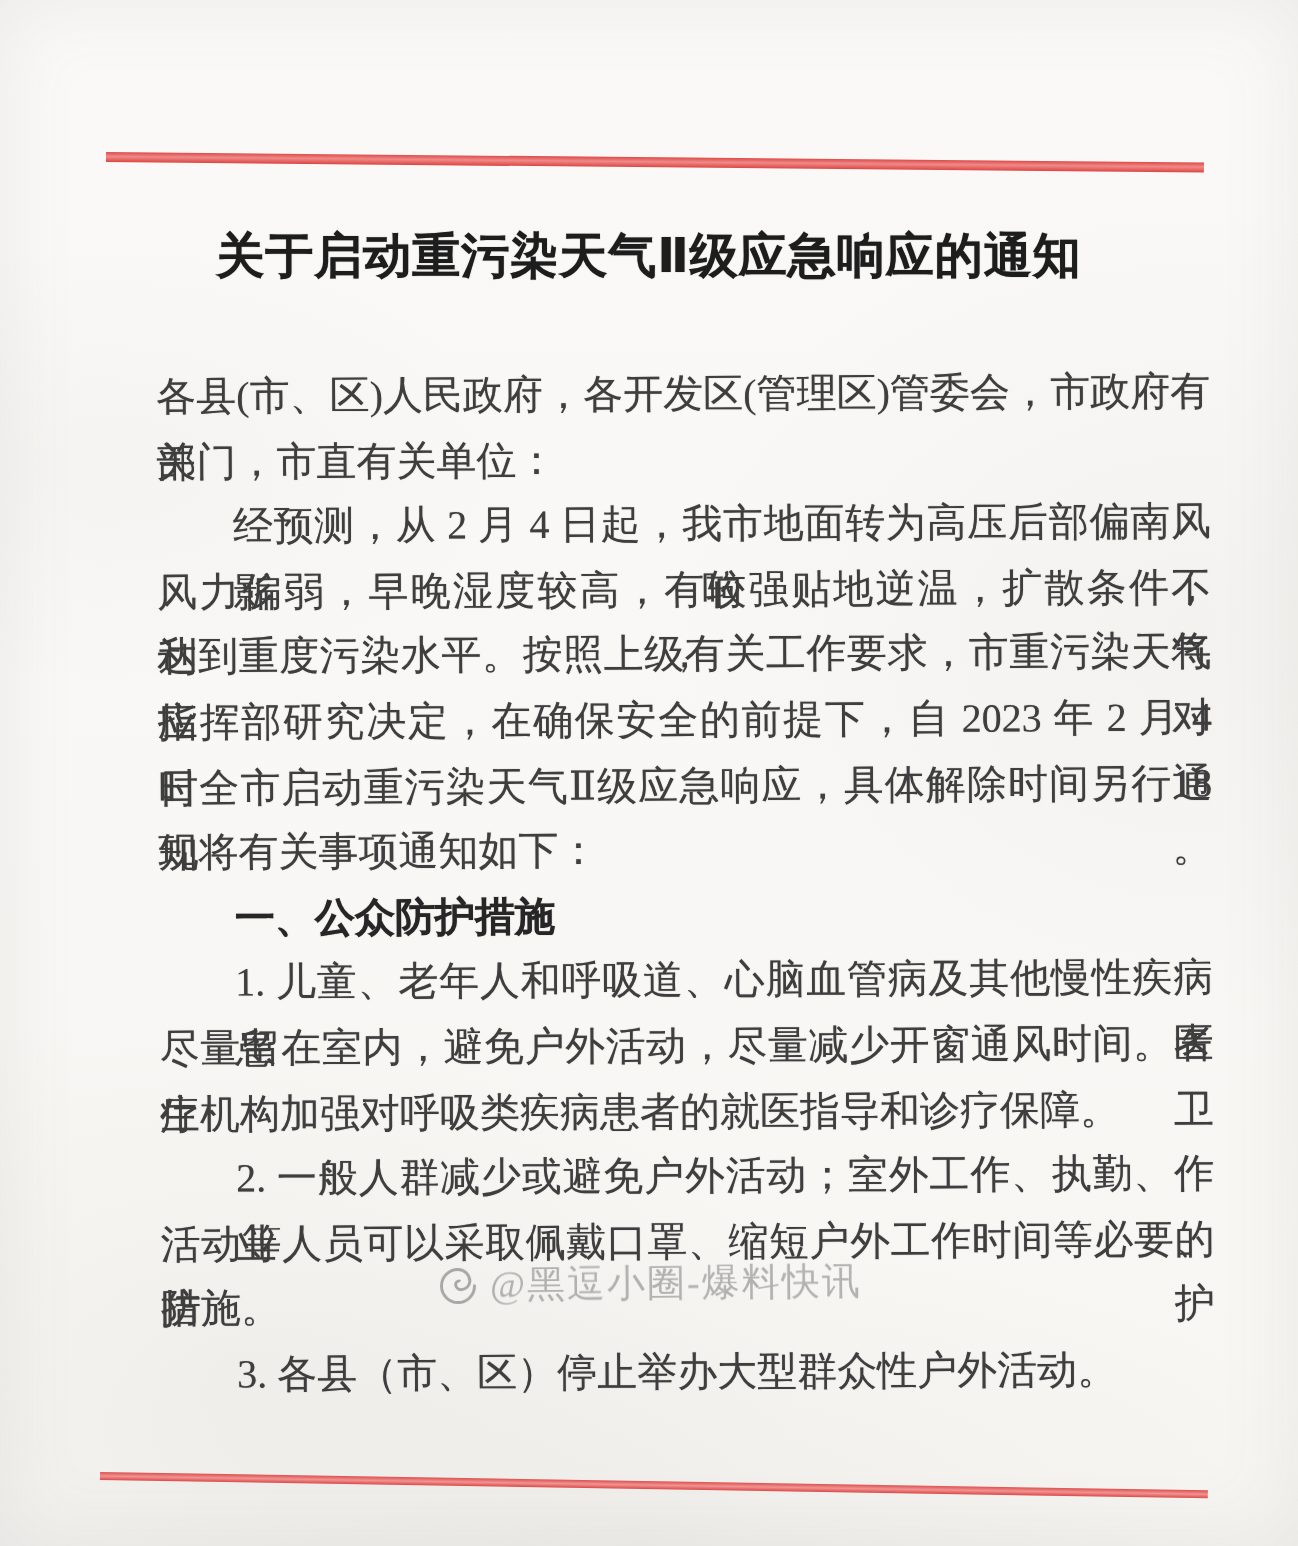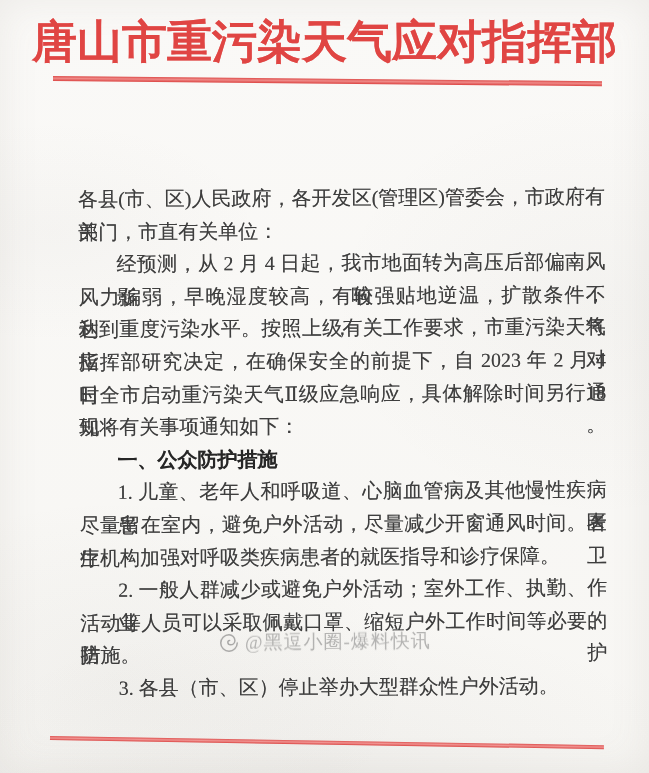--- a/index.html
+++ b/index.html
@@ -93,24 +93,24 @@
     white-space: nowrap;
     pointer-events: none;
   }
   .watermark svg { display: block; }
 </style>
 </head>
 <body>
 
 <div class="page">
 
-  <div class="issuer">唐山市重污染天气应对指挥部</div>
 
   <div class="rule rule-top"></div>
 
+  <div class="doc-title">关于启动重污染天气Ⅱ级应急响应的通知</div>
 
   <div class="body-text">
     <div class="line justify">各县(市、区)人民政府，各开发区(管理区)管委会，市政府有关</div>
     <div class="line">部门，市直有关单位：</div>
     <div class="line indent justify">经预测，从 2 月 4 日起，我市地面转为高压后部偏南风影响，</div>
     <div class="line justify">风力偏弱，早晚湿度较高，有较强贴地逆温，扩散条件不利，将</div>
     <div class="line justify">达到重度污染水平。按照上级有关工作要求，市重污染天气应对</div>
     <div class="line justify">指挥部研究决定，在确保安全的前提下，自 2023 年 2 月 4 日 18</div>
     <div class="line justify">时全市启动重污染天气Ⅱ级应急响应，具体解除时间另行通知。</div>
     <div class="line">现将有关事项通知如下：</div>

